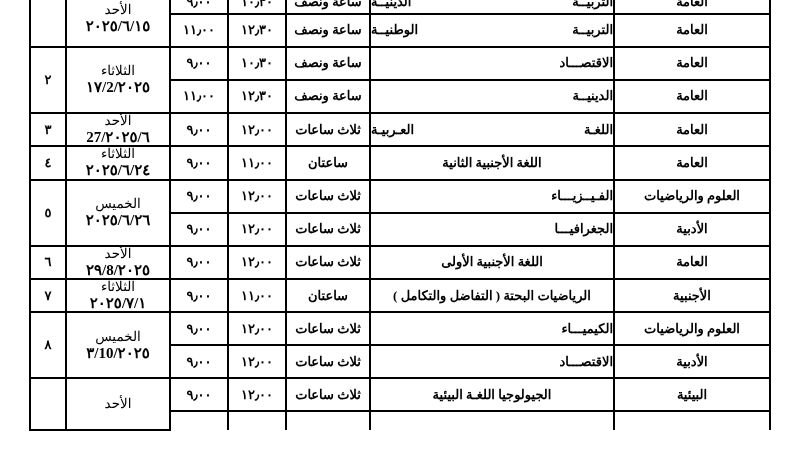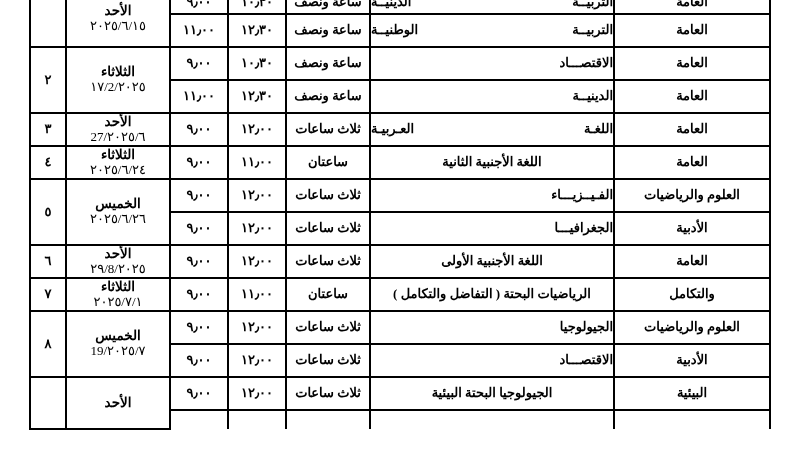--- a/index.html
+++ b/index.html
@@ -48,27 +48,27 @@
   col.c-dur      { width: 84px; }
   col.c-subject  { width: 244px; }
   col.c-branch   { width: 156px; }
 
   td.num, td.date {
     font-weight: bold;
     font-size: 13.5px;
   }
   td.date .day {
     display: block;
-    font-weight: bold;
+    font-weight: normal;
     font-size: 13.5px;
   }
   td.date .greg {
     display: block;
-    font-weight: normal;
-    font-size: 13px;
+    font-weight: bold;
+    font-size: 15px;
     letter-spacing: 0px;
   }
   td.time {
     font-weight: bold;
     font-size: 13.5px;
     letter-spacing: 0.5px;
   }
   td.dur {
     font-weight: bold;
     font-size: 13px;
@@ -213,56 +213,56 @@
         <td class="time">١٢٫٠٠</td>
         <td class="time">٩٫٠٠</td>
         <td class="date">
           <span class="day">الأحد</span>
           <span class="greg">٢٠٢٥/8/٢٩</span>
         </td>
         <td class="num">٦</td>
       </tr>
 
       <tr>
-        <td class="branch">والتكامل</td>
+        <td class="branch">الأجنبية</td>
         <td class="subject"><span>الرياضيات البحتة ( التفاضل والتكامل )</span></td>
         <td class="dur">ساعتان</td>
         <td class="time">١١٫٠٠</td>
         <td class="time">٩٫٠٠</td>
         <td class="date">
           <span class="day">الثلاثاء</span>
           <span class="greg">٢٠٢٥/٧/١</span>
         </td>
         <td class="num">٧</td>
       </tr>
 
       <tr>
         <td class="branch">العلوم والرياضيات</td>
-        <td class="subject"><span class="spread">الجيولوجيا</span></td>
+        <td class="subject"><span class="spread">الكيميـــاء</span></td>
         <td class="dur">ثلاث ساعات</td>
         <td class="time">١٢٫٠٠</td>
         <td class="time">٩٫٠٠</td>
         <td class="date" rowspan="2">
           <span class="day">الخميس</span>
-          <span class="greg">٢٠٢٥/٧/19</span>
+          <span class="greg">٢٠٢٥/10/٣</span>
         </td>
         <td class="num" rowspan="2">٨</td>
       </tr>
 
       <tr>
         <td class="branch">الأدبية</td>
         <td class="subject"><span class="spread">الاقتصـــاد</span></td>
         <td class="dur">ثلاث ساعات</td>
         <td class="time">١٢٫٠٠</td>
         <td class="time">٩٫٠٠</td>
       </tr>
 
       <tr>
         <td class="branch">البيئية</td>
-        <td class="subject"><span>الجيولوجيا البحتة البيئية</span></td>
+        <td class="subject"><span>الجيولوجيا اللغـة البيئية</span></td>
         <td class="dur">ثلاث ساعات</td>
         <td class="time">١٢٫٠٠</td>
         <td class="time">٩٫٠٠</td>
         <td class="date" rowspan="2">
           <span class="day">الأحد</span>
         </td>
         <td class="num" rowspan="2"></td>
       </tr>
 
       <tr class="bottom-clip">

